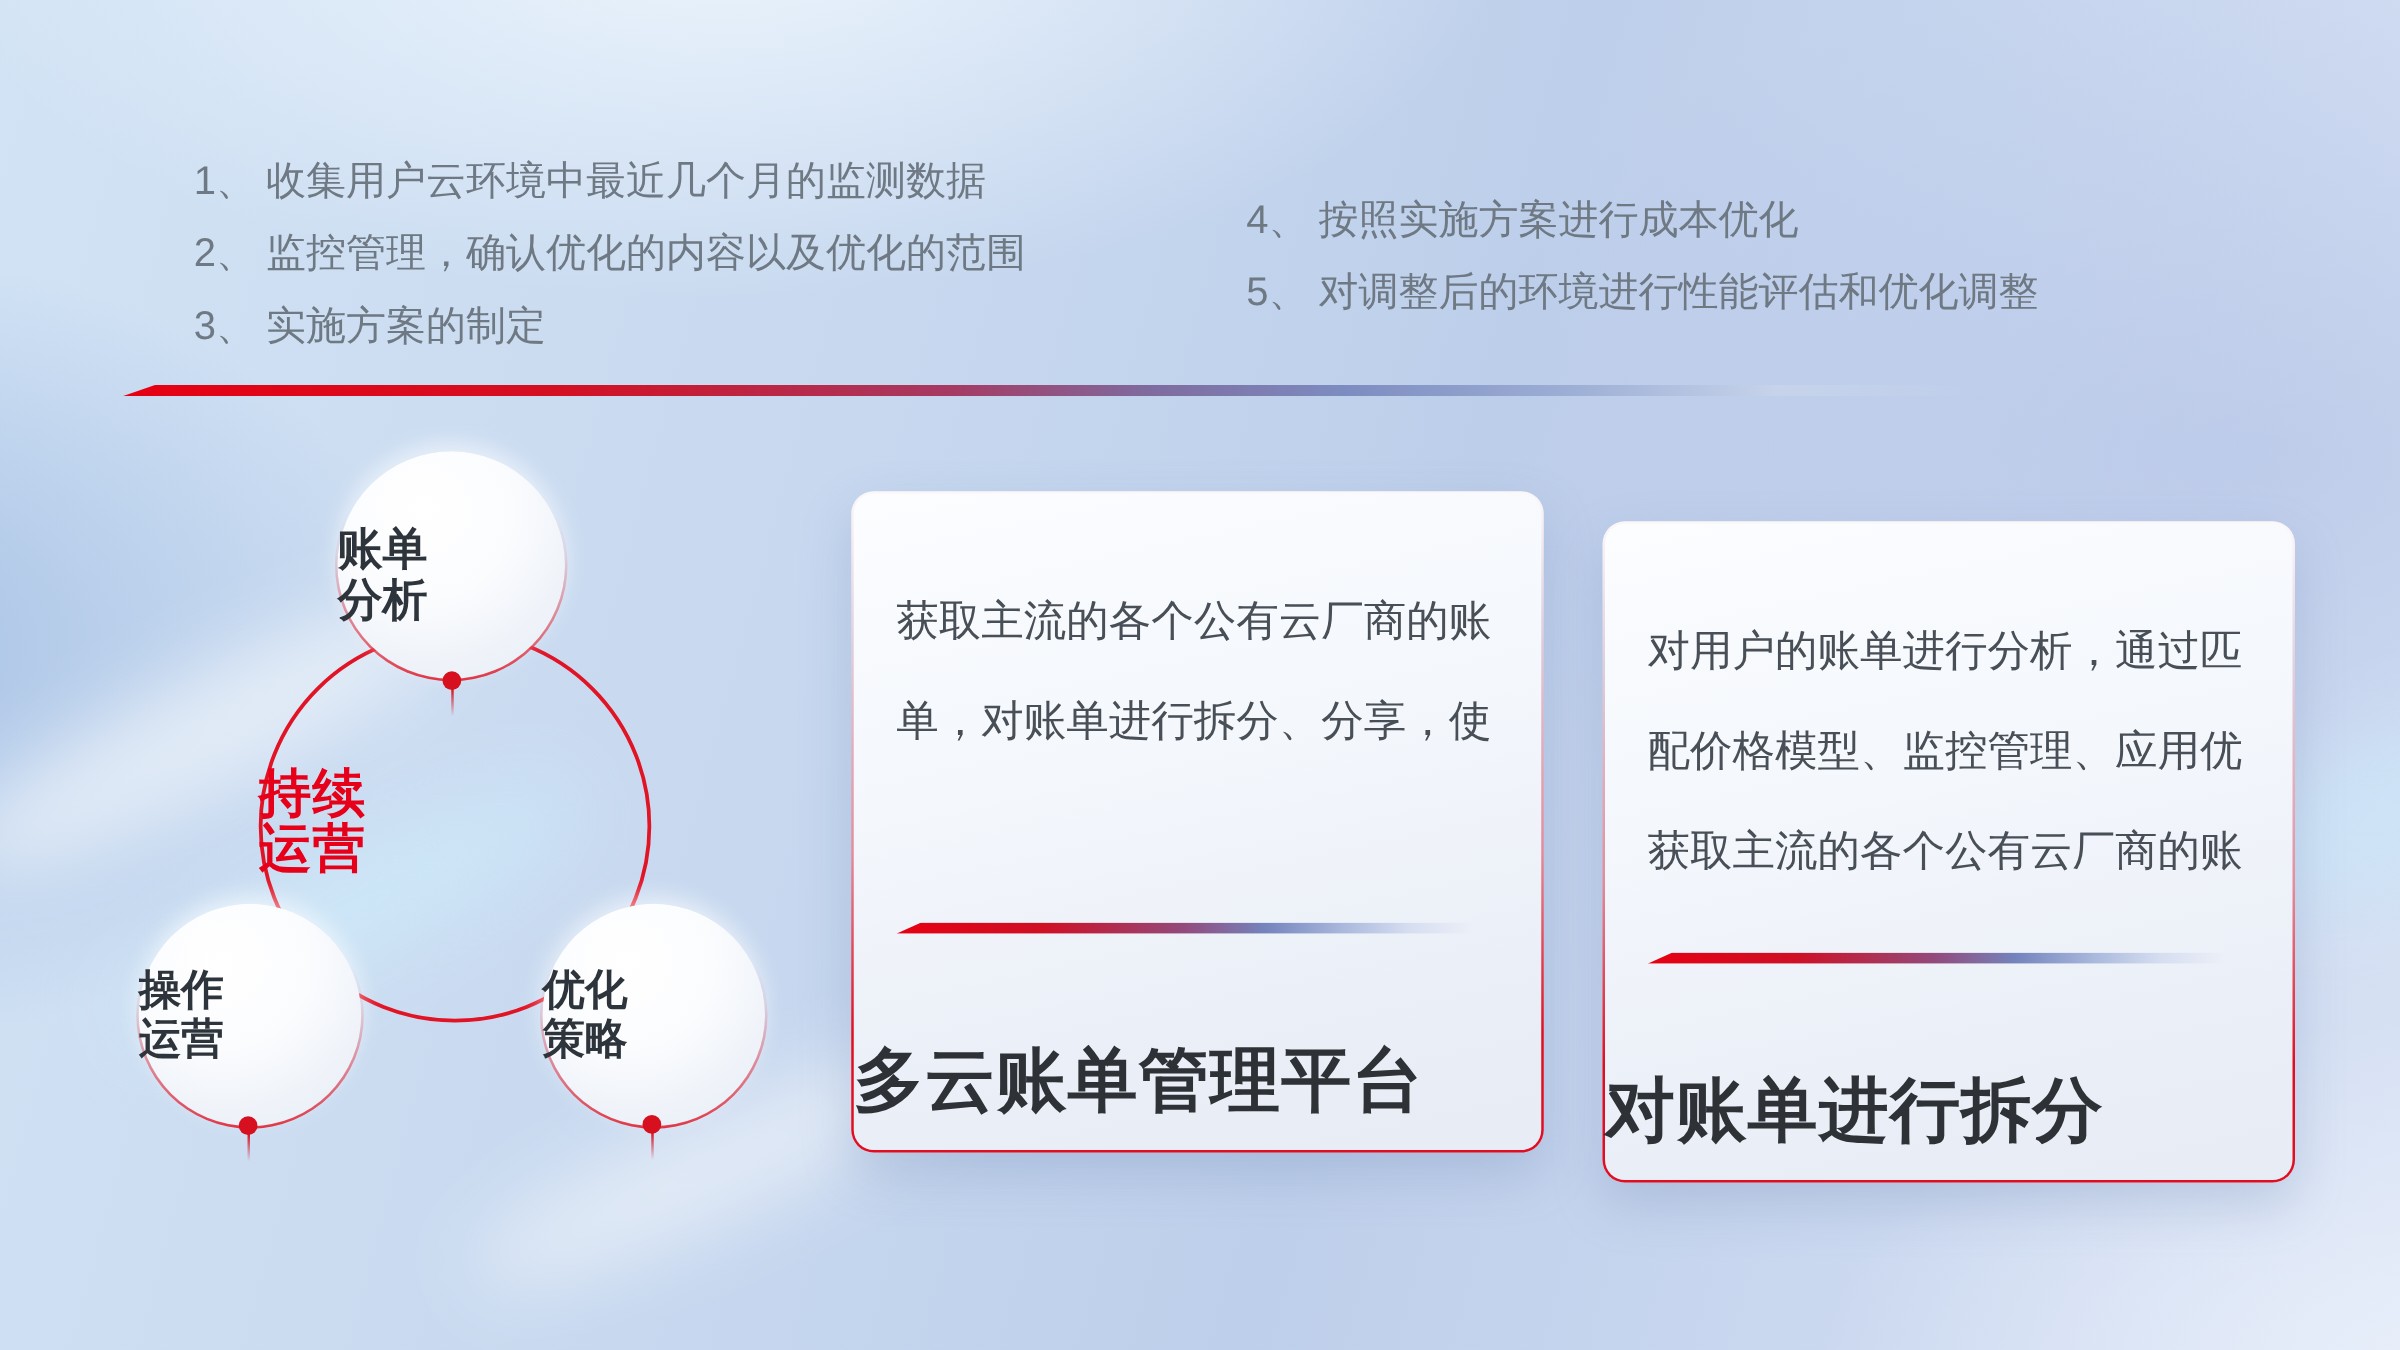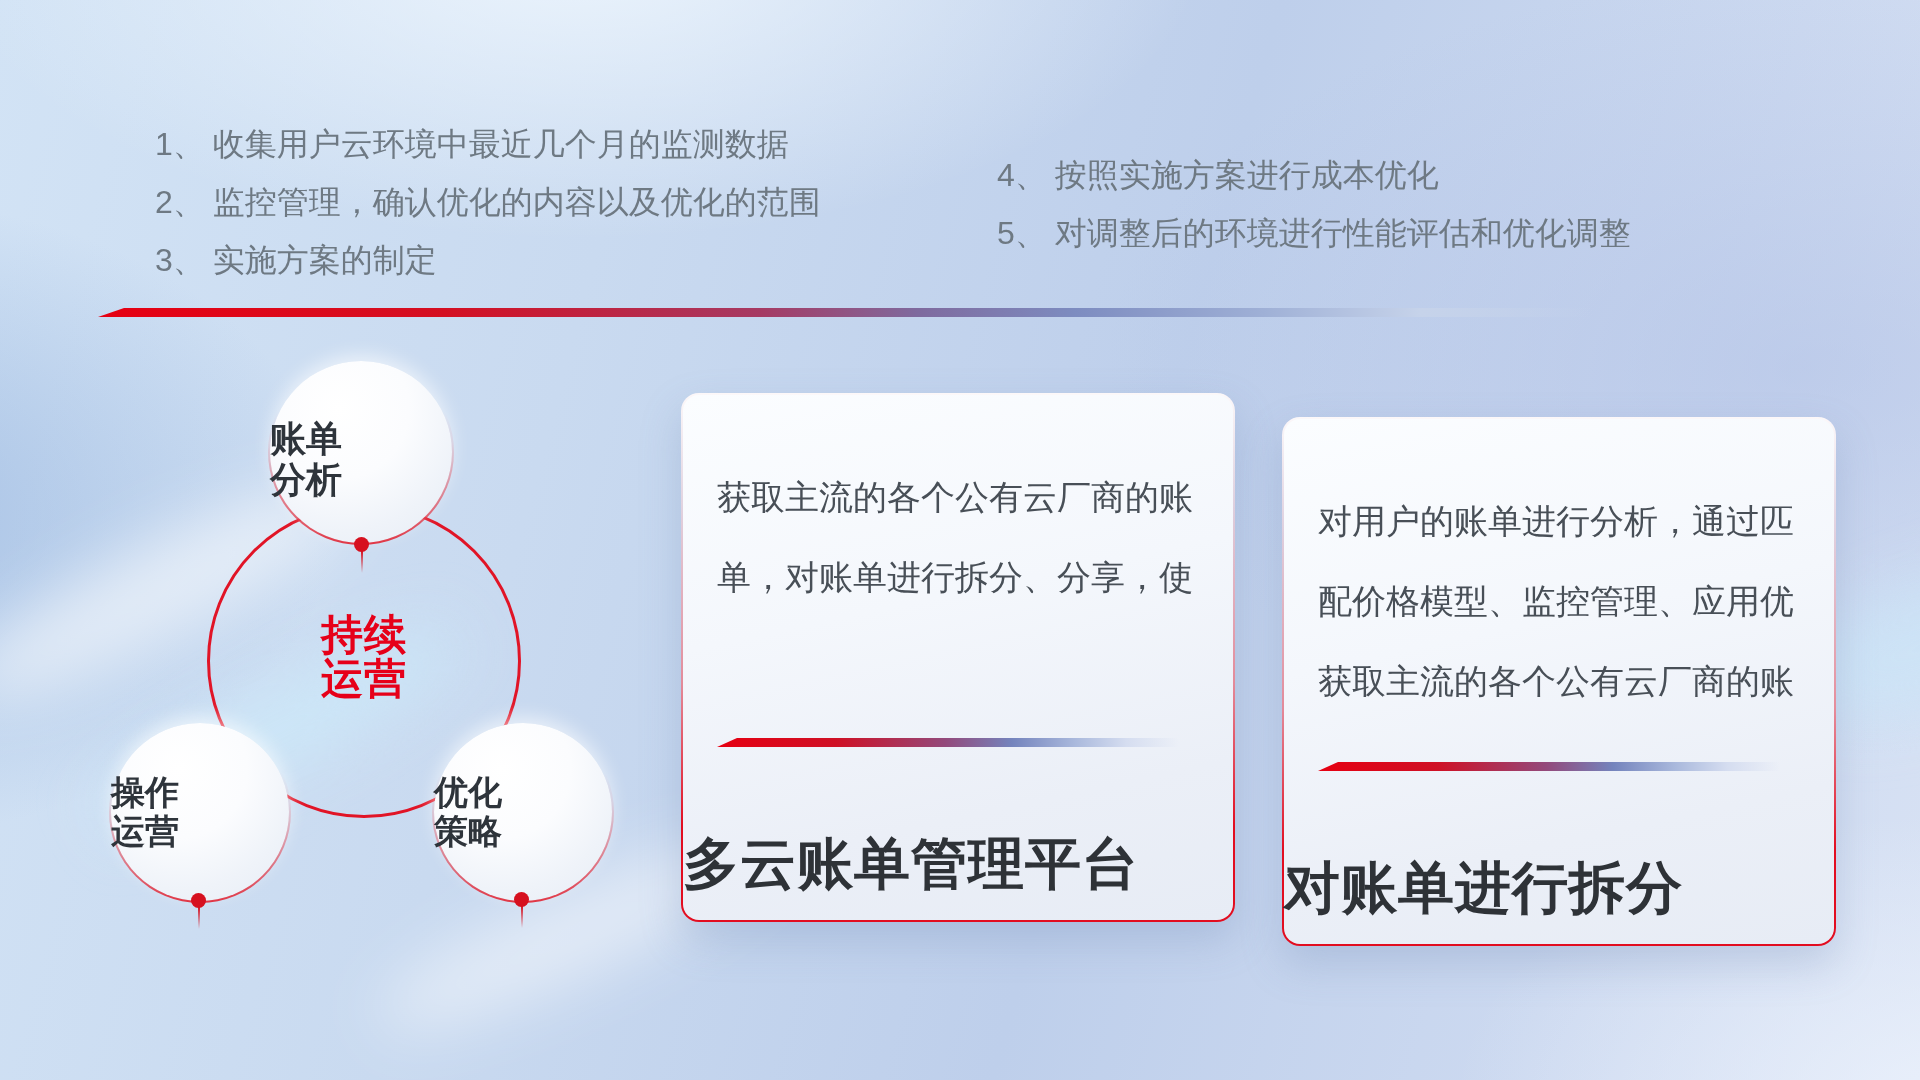--- a/index.html
+++ b/index.html
@@ -55,21 +55,21 @@
     display: flex; flex-direction: column; align-items: flex-start; justify-content: center;
   }
   .orb-top    { left: 268px; top: 359px; width: 186px; height: 186px; }
   .orb-bleft  { left: 109px; top: 721px; width: 182px; height: 182px; }
   .orb-bright { left: 432px; top: 721px; width: 182px; height: 182px; }
   .orb-label { color: #2e343b; font-weight: 700; text-align: center; line-height: 1.14; }
   .orb-top .orb-label    { font-size: 36px; transform: translateY(7px); }
   .orb-bleft .orb-label, .orb-bright .orb-label { font-size: 34px; }
   .center-label {
     position: absolute; left: 207px; top: 613px; width: 314px;
-    text-align: center; color: #e60019; font-weight: 700;
+    text-align: left; color: #e60019; font-weight: 700;
     font-size: 42px; line-height: 44px; letter-spacing: 1px;
   }
   .dot { position: absolute; width: 15px; height: 15px; border-radius: 50%; background: #d6101f; }
   .dot::after {
     content: ""; position: absolute; left: 50%; top: 14px; width: 2px; height: 22px;
     margin-left: -1px;
     background: linear-gradient(to bottom, #d6101f, rgba(214,16,31,0));
   }
   .dot-top    { left: 354px; top: 537px; }
   .dot-bleft  { left: 191px; top: 893px; }

